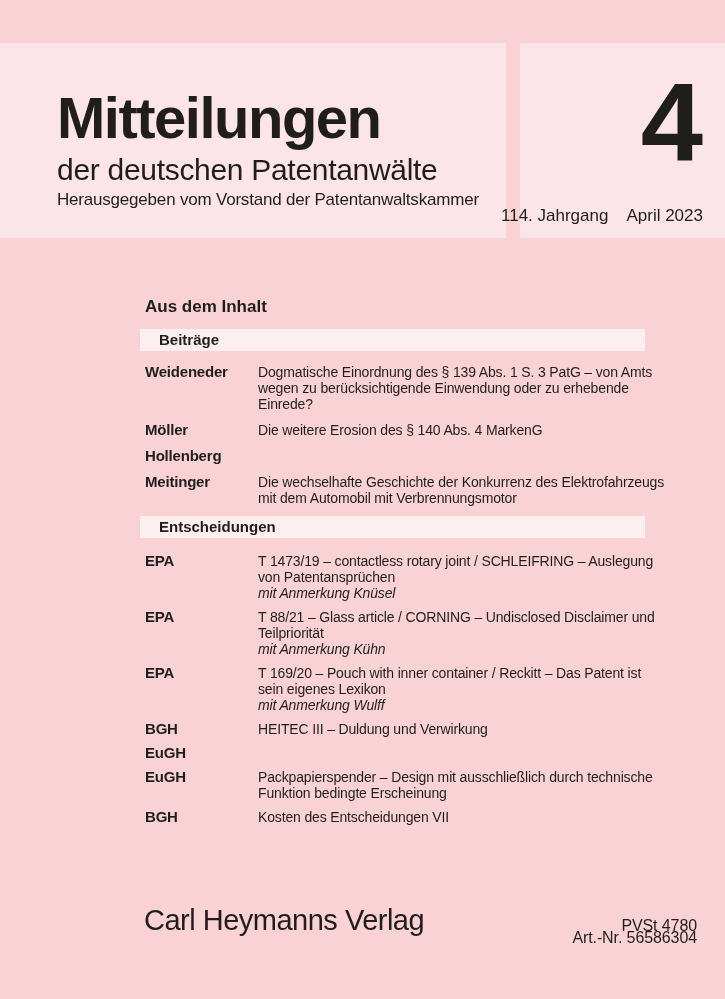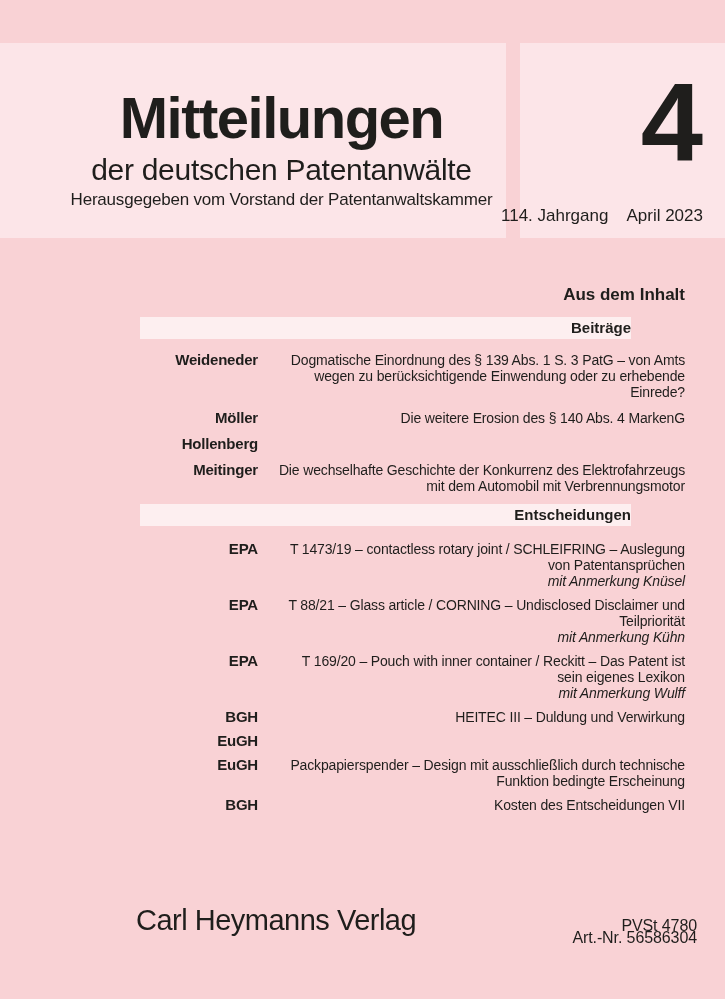--- a/index.html
+++ b/index.html
@@ -24,21 +24,20 @@
     position: absolute;
     top: 43px;
     height: 195px;
     background: var(--panel_bg, #fce5e8);
   }
   .panel-left {
     left: 0;
     width: 506px;
     box-sizing: border-box;
     padding: 46px 0 0 57px;
-    text-align: center;
   }
   .panel-right {
     left: 520px;
     width: 205px;
   }
   .journal-title {
     font-size: 58px;
     font-weight: bold;
     line-height: 58px;
     letter-spacing: -1.5px;
@@ -74,38 +73,37 @@
     line-height: 17px;
     white-space: nowrap;
   }
   .issue-meta .month {
     margin-left: 18px;
   }
   
   .toc {
     position: absolute;
     left: 145px;
-    top: 286px;
+    top: 298px;
     width: 540px;
-    text-align: right;
   }
   .toc-heading {
     font-size: 17px;
     font-weight: bold;
     line-height: 17px;
     margin: 0 0 14px 0;
   }
   .band {
     background: var(--band_bg, #fdeff0);
     width: 486px;
     height: 22px;
     line-height: 22px;
     font-size: 15px;
     font-weight: bold;
-    padding-left: 5px;
+    padding-left: 19px;
     margin-left: -5px;
     margin-bottom: 13px;
     box-sizing: content-box;
   }
   .band.band-2 {
     margin-top: 2px;
     margin-bottom: 15px;
   }
   .row {
     display: flex;
@@ -136,21 +134,21 @@
     white-space: pre;
   }
   .desc .note {
     display: block;
     font-style: italic;
     white-space: pre;
   }
   
   .footer-pub {
     position: absolute;
-    left: 136px;
+    left: 144px;
     top: 903px;
     font-size: 29px;
     line-height: 34px;
     letter-spacing: -0.5px;
     white-space: nowrap;
   }
   .footer-codes {
     position: absolute;
     right: 28px;
     top: 920px;

